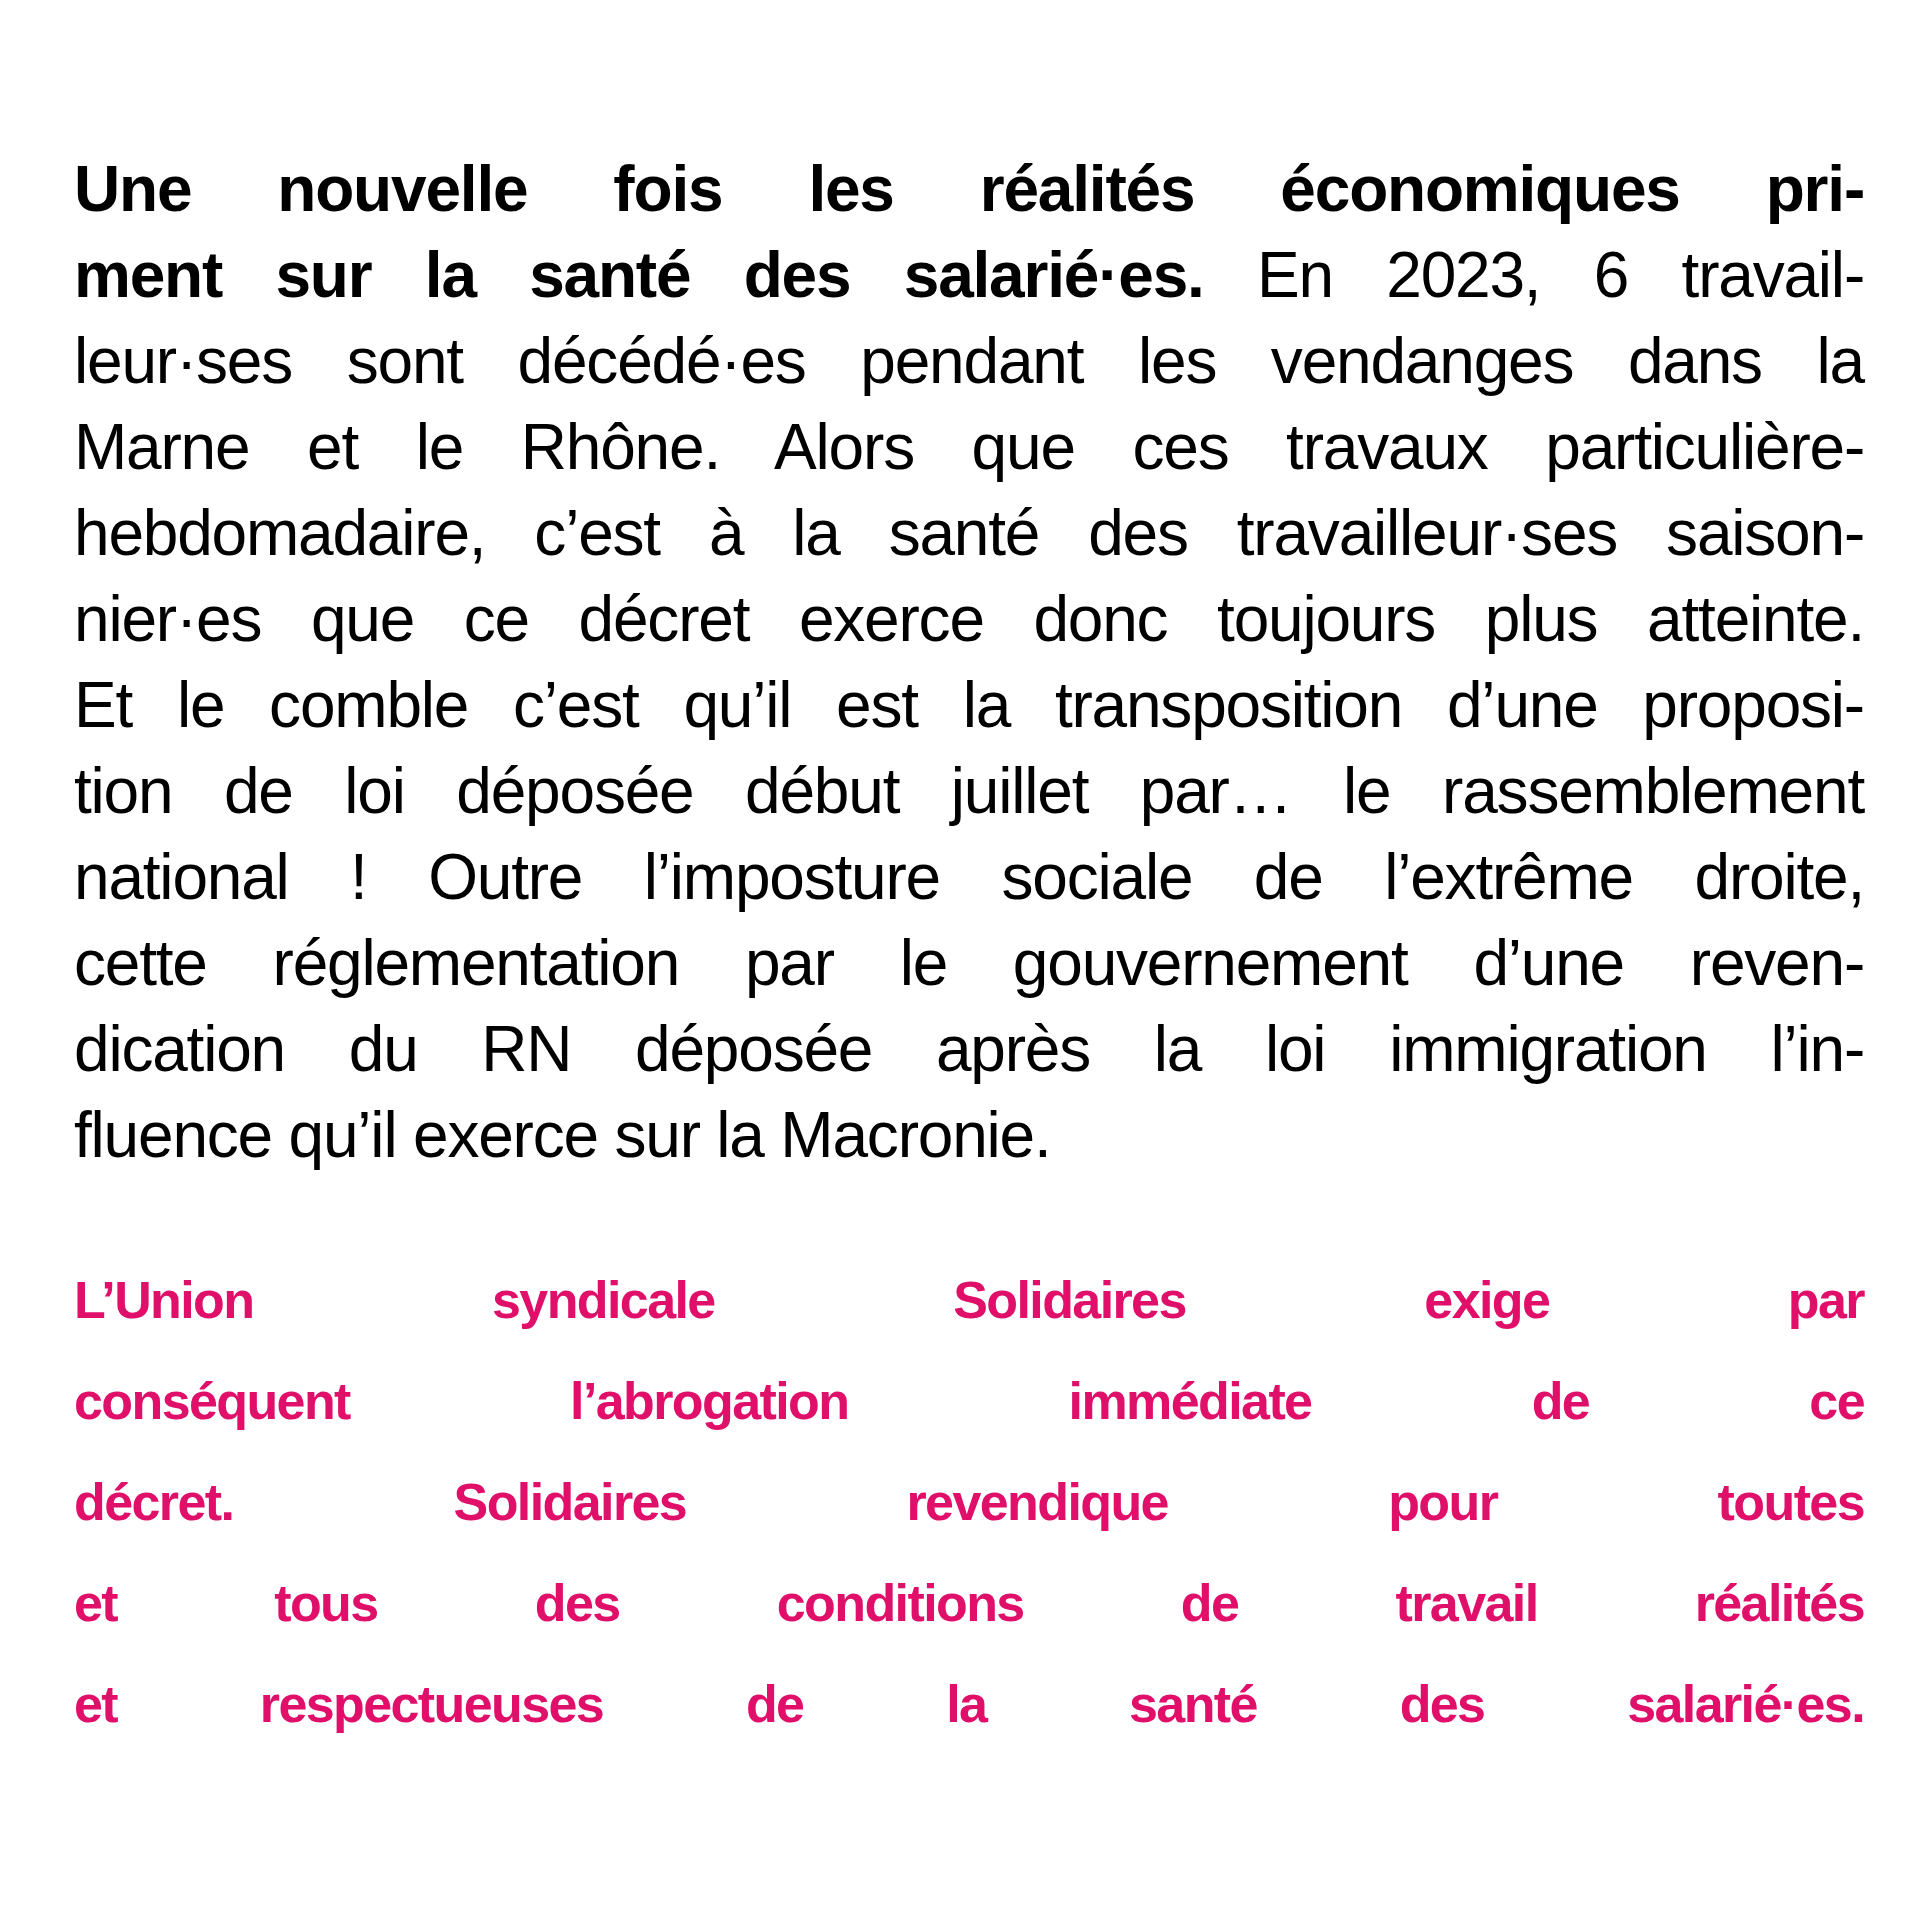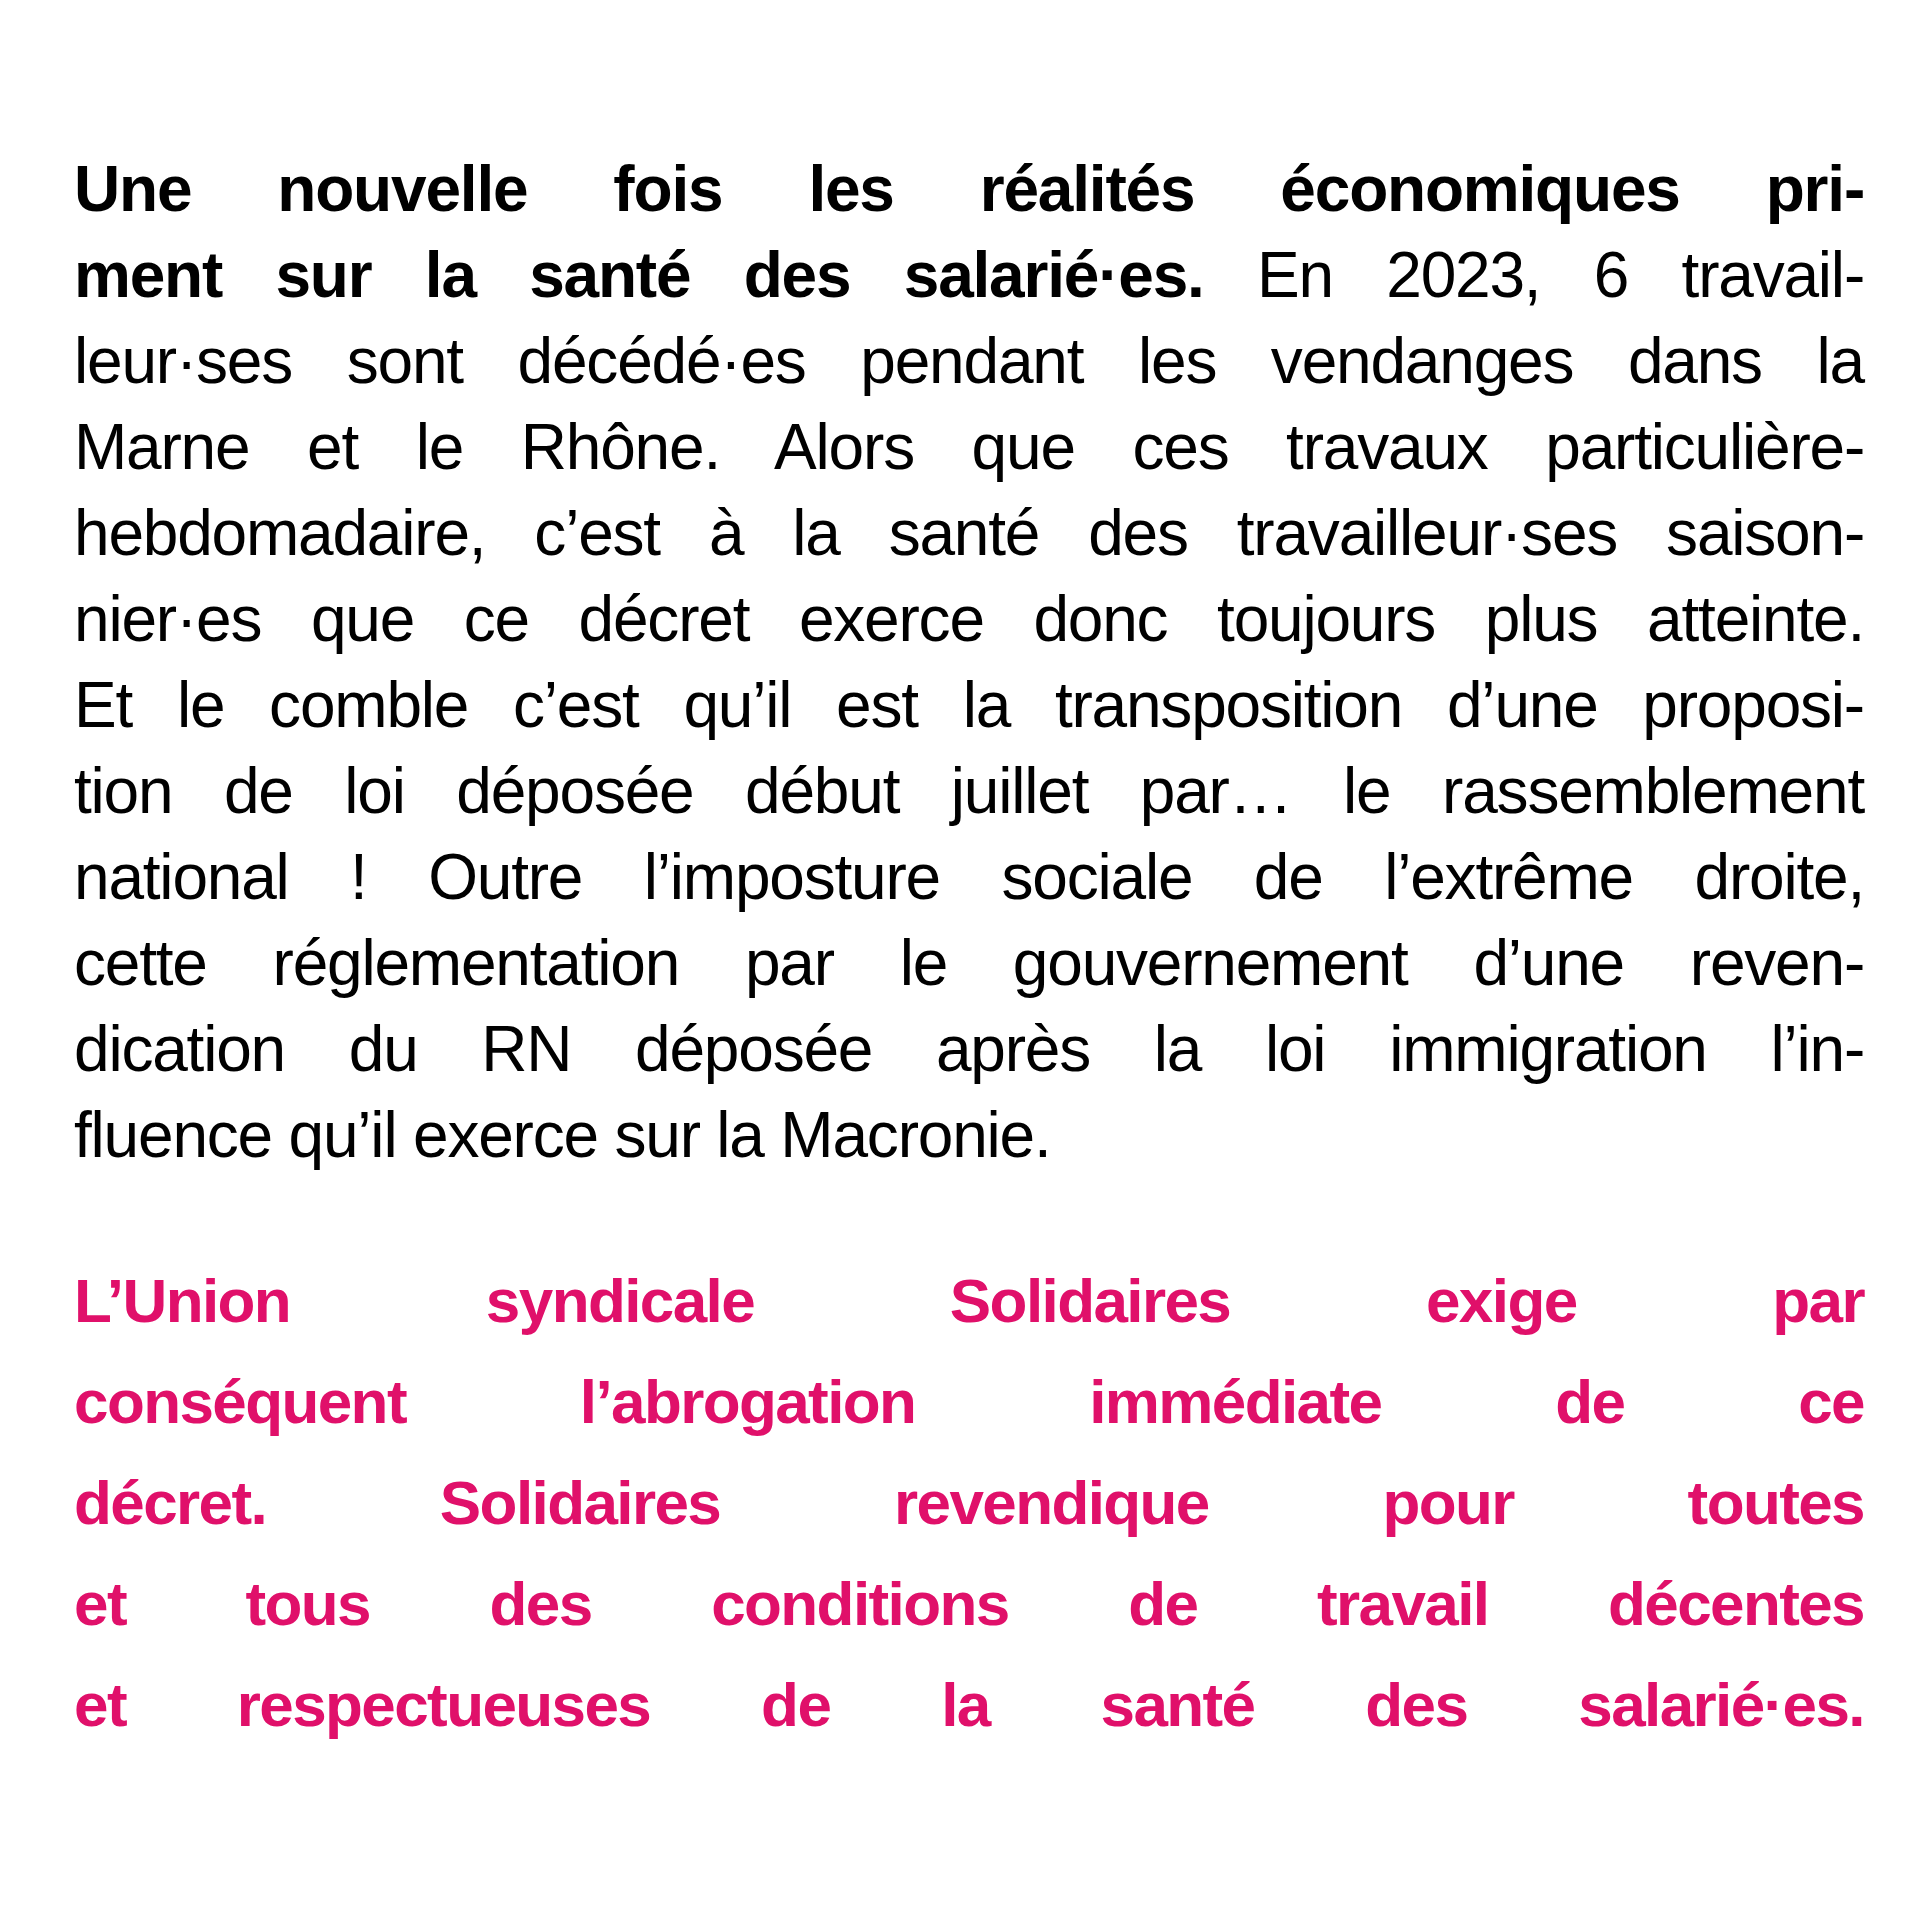--- a/index.html
+++ b/index.html
@@ -38,21 +38,21 @@
     text-align-last: left;
   }
   .intro strong {
     font-weight: bold;
   }
   
   .demand {
     margin-top: 72px;
     color: #e0106a;
     font-weight: bold;
-    font-size: 62px;
+    font-size: 52px;
     line-height: 101px;
     letter-spacing: -1.6px;
   }
 </style>
 </head>
 <body>
 
 <div class="page">
 
   <div class="intro">
@@ -67,18 +67,18 @@
     <div class="line"><strong></strong><span>national ! Outre l’imposture sociale de l’extrême droite,</span></div>
     <div class="line"><strong></strong><span>cette réglementation par le gouvernement d’une reven-</span></div>
     <div class="line"><strong></strong><span>dication du RN déposée après la loi immigration l’in-</span></div>
     <div class="line last"><strong></strong><span>fluence qu’il exerce sur la Macronie.</span></div>
   </div>
 
   <div class="demand">
     <div class="line">L’Union syndicale Solidaires exige par</div>
     <div class="line">conséquent l’abrogation immédiate de ce</div>
     <div class="line">décret. Solidaires revendique pour toutes</div>
-    <div class="line">et tous des conditions de travail décentes</div>
+    <div class="line">et tous des conditions de travail réalités</div>
     <div class="line">et respectueuses de la santé des salarié·es.</div>
   </div>
 
 </div>
 
 
 </body></html>

